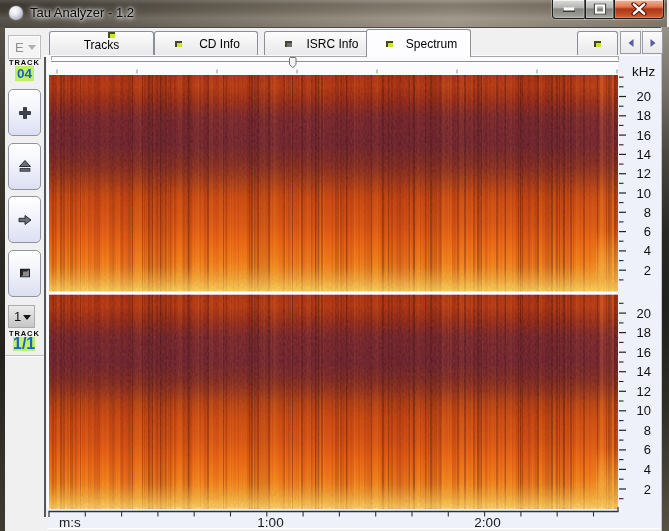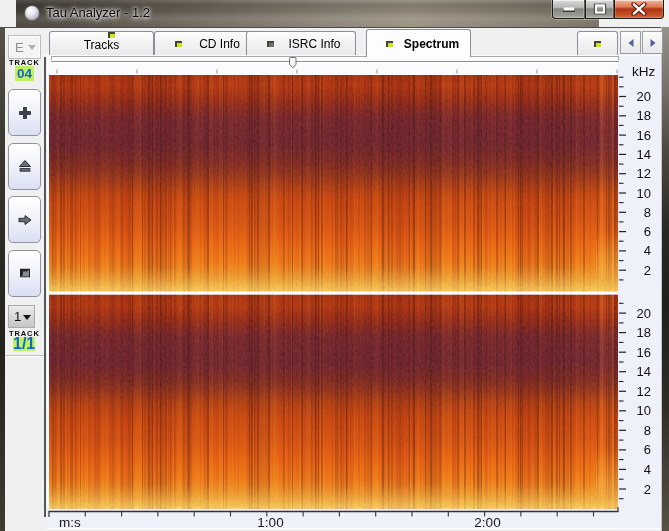--- a/index.html
+++ b/index.html
@@ -1,21 +1,21 @@
 <!DOCTYPE html>
 <html><head>
 <meta charset="utf-8">
 <style>
   * { margin:0; padding:0; box-sizing:border-box; }
   html,body { width:669px; height:531px; overflow:hidden; }
   body { font-family:"Liberation Sans", sans-serif; position:relative; background:#f0f0f0; }
   #win { position:absolute; left:0; top:0; width:669px; height:531px; }
 
   
-  #titlebar { position:absolute; left:16px; top:0; width:583px; height:27px;
+  #titlebar { position:absolute; left:0; top:0; width:667px; height:27px;
     background:
       linear-gradient(to bottom, rgba(255,255,255,0.07) 0%, rgba(0,0,0,0.14) 18%, rgba(0,0,0,0.06) 42%, rgba(255,255,255,0.11) 68%, rgba(255,255,255,0.04) 100%),
       linear-gradient(to right, #464139 0%, #4d4840 10%, #5c564c 20%, #6d6659 32%, #7e7668 45%, #8d8476 57%, #968d7e 68%, #8b8273 80%, #7d7668 92%, #746d60 100%);
   }
   #appicon { position:absolute; left:9px; top:6px; width:14px; height:14px; border-radius:50%;
     background: radial-gradient(circle at 38% 32%, #ffffff 0%, #e8e8f0 35%, #b8b8c8 70%, #9898ac 100%);
     box-shadow: 0 0 2px rgba(255,255,255,0.5); }
   #apptitle { position:absolute; left:30px; top:5px; font-size:13px; color:#0a0a0a;
     text-shadow: 0 0 3px rgba(255,255,255,0.95), 0 0 7px rgba(255,255,255,0.85), 0 1px 4px rgba(255,255,255,0.8); }
 
@@ -67,21 +67,21 @@
     border-top:1px solid #c0c0c0; border-bottom:1px solid #ffffff; }
   #vdivider { position:absolute; left:43.5px; top:57px; width:2.5px; height:460px; background:#54575c; }
 
   
   .tab { position:absolute; top:31px; height:24px; border:1px solid #8c8f98; border-bottom:none;
     border-radius:3px 3px 0 0; background: linear-gradient(to bottom, #fdfdfd 0%, #f3f3f4 45%, #e9e9eb 100%);
     display:flex; align-items:center; font-size:12px; color:#000; }
   .tab .ticon { width:7px; height:6px; background:#cfe32c; border-top:2px solid #44442f; border-left:2px solid #44442f; }
   .tab .tlabel { flex:1; text-align:center; }
   #tab-sel { top:29px; height:28px; background:#fdfdff; z-index:5;
-    box-shadow:-1px 0 0 rgba(255,255,255,0.8) inset;font-weight:bold; }
+    box-shadow:-1px 0 0 rgba(255,255,255,0.8) inset; }
   #tabline { position:absolute; left:44px; top:54.5px; width:617px; height:1.5px; background:#fbfbfd; z-index:1; }
   .spin { position:absolute; top:31px; width:21px; height:23px; border:1px solid #9a9da5;
     background: linear-gradient(to bottom, #fbfbfb, #e8e8ea); }
   .spin span { position:absolute; left:50%; top:50%; transform:translate(-50%,-50%); width:0; height:0; }
   #spinL span { border-top:4.5px solid transparent; border-bottom:4.5px solid transparent; border-right:5px solid #5a5aa0; }
   #spinR span { border-top:4.5px solid transparent; border-bottom:4.5px solid transparent; border-left:5px solid #5a5aa0; }
 </style>
 </head>
 <body>
 <div id="win">
@@ -801,21 +801,21 @@
 
   <div id="tabline"></div>
   <div class="tab" style="left:49px; width:105px;flex-direction:column;">
       <span class="ticon" style="margin-left:20px"></span>
       <span class="tlabel">Tracks</span>
     </div>
   <div class="tab" style="left:154px; width:104px;">
       <span class="ticon" style="margin-left:20px"></span>
       <span class="tlabel">CD Info</span>
     </div>
-  <div class="tab" style="left:246px; width:110px;">
+  <div class="tab" style="left:264px; width:110px;">
       <span class="ticon" style="margin-left:20px; background:#6f6f6f;"></span>
       <span class="tlabel">ISRC Info</span>
     </div>
   <div class="tab" id="tab-sel" style="left:366px; width:105px;">
       <span class="ticon" style="margin-left:19px"></span>
       <span class="tlabel">Spectrum</span>
     </div>
   <div class="tab" style="left:577px; width:41px;">
       <span class="ticon" style="margin-left:16px"></span>
     </div>

